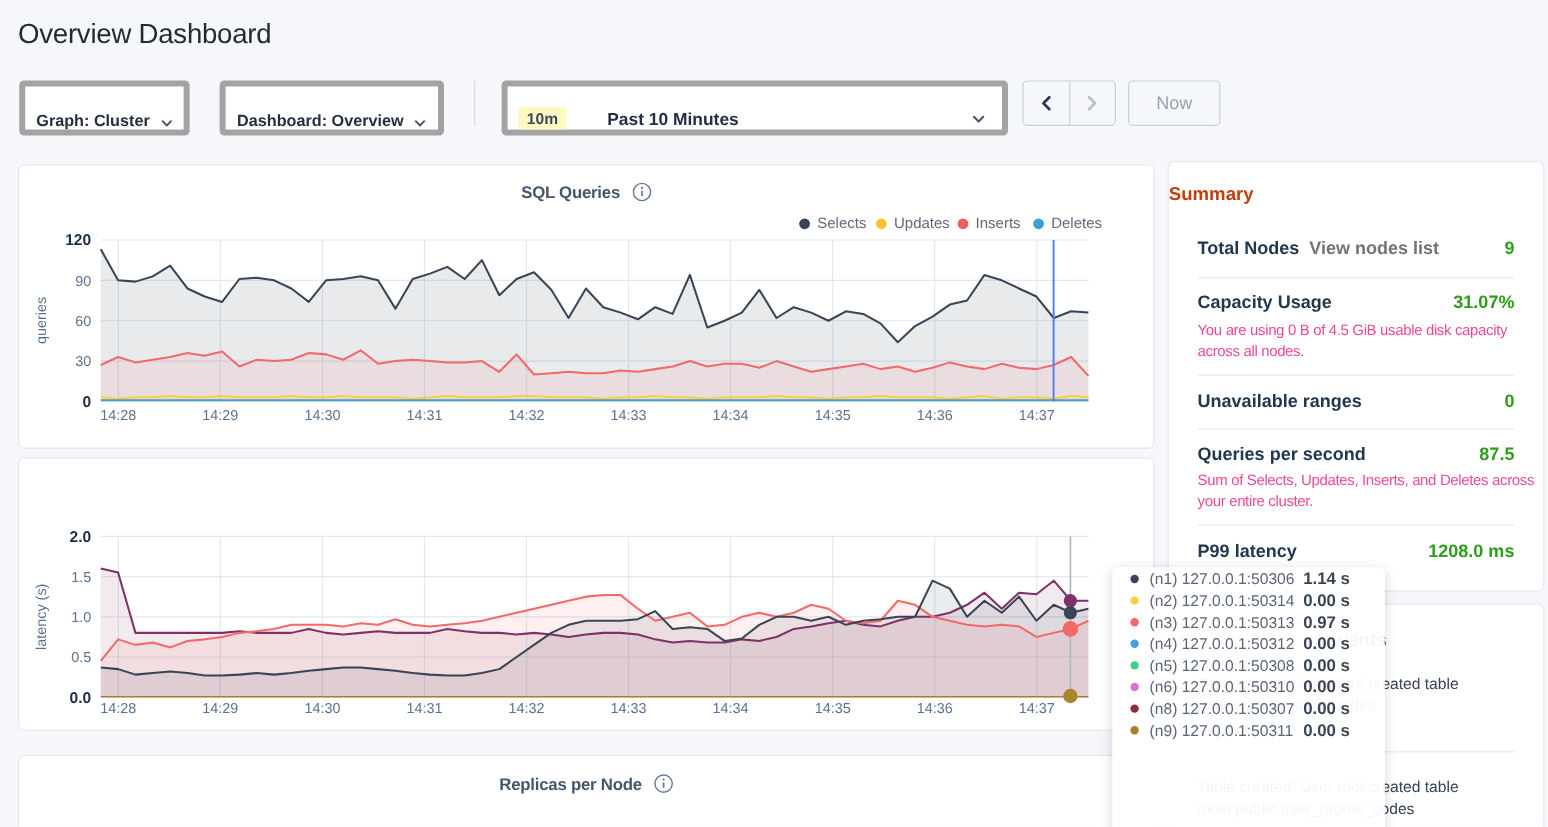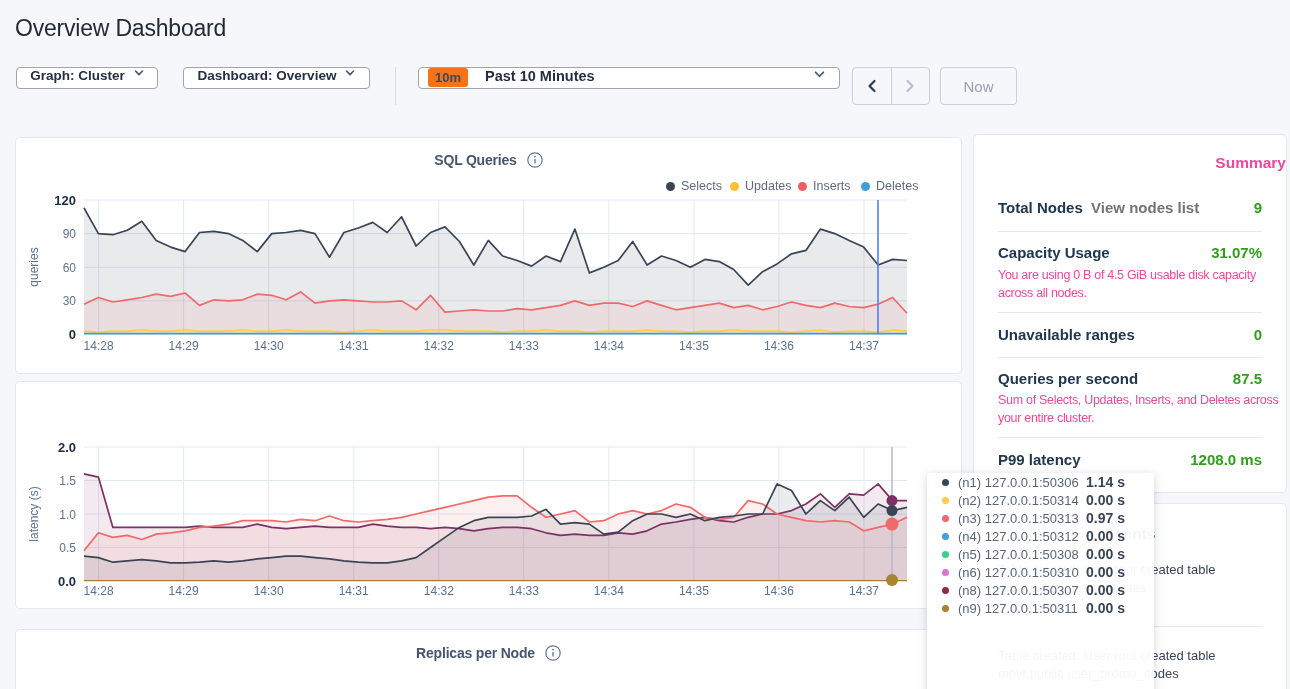--- a/index.html
+++ b/index.html
@@ -1,19 +1,19 @@
 <!DOCTYPE html>
 <html><head><meta charset="utf-8"><style>
 *{margin:0;padding:0;box-sizing:border-box}
 html,body{width:1290px;height:689px;overflow:hidden;background:#f5f7fa;
  font-family:"Liberation Sans",sans-serif;color:#242a35;position:relative}
 .card{position:absolute;background:#fff;border:1px solid #e4e8ef;border-radius:5px}
 .h1{position:absolute;left:15px;top:15px;font-size:23px;color:#242a35;letter-spacing:-0.2px}
-.dd{position:absolute;top:67px;height:22px;background:#fff;border:1px solid #a3a3a3;border-radius:4px;
- display:flex;align-items:flex-start;justify-content:center;gap:9px;font-size:13.5px;font-weight:700;color:#242f42}
+.dd{position:absolute;top:67px;height:46px;background:#fff;border:5px solid #a3a3a3;border-radius:4px;
+ display:flex;align-items:flex-end;justify-content:center;gap:9px;font-size:13.5px;font-weight:700;color:#242f42}
 .btn{position:absolute;top:67px;height:38px;border:1px solid #c9cfdd;border-radius:4px;
  display:flex;align-items:center;justify-content:center}
 .tick{font-size:12px;fill:#5b7290}
 .tickb{font-size:13px;font-weight:700;fill:#1c2c42}
 .ctitle{position:absolute;left:0;width:100%;display:flex;align-items:center;justify-content:center;
  font-size:14px;font-weight:700;color:#46556f;letter-spacing:-0.2px}
 .li{position:absolute;top:41px;font-size:12.5px;color:#60697c;display:flex;align-items:center}
 .ld{display:inline-block;width:9px;height:9px;border-radius:50%;margin-right:6px}
 .srow{position:absolute;left:24px;right:24px;display:flex;align-items:center;justify-content:space-between;
  font-size:15px;font-weight:700;color:#21374f}
@@ -31,23 +31,23 @@
 
 <div class="dd" style="left:16px;width:142px">Graph: Cluster <svg width="10" height="10" viewBox="0 0 10 10" style="flex:none">
       <path d="M1.5 3 L5 6.6 L8.5 3" fill="none" stroke="#475872" stroke-width="1.6" stroke-linecap="round" stroke-linejoin="round"></path>
     </svg></div>
 <div class="dd" style="left:183px;width:187px">Dashboard: Overview <svg width="10" height="10" viewBox="0 0 10 10" style="flex:none">
       <path d="M1.5 3 L5 6.6 L8.5 3" fill="none" stroke="#475872" stroke-width="1.6" stroke-linecap="round" stroke-linejoin="round"></path>
     </svg></div>
 <div style="position:absolute;left:395px;top:67px;height:38px;width:1px;background:#d8dce4"></div>
 
 <div class="dd" style="left:418px;width:422px;justify-content:flex-start;padding:0 14px 0 9px">
- <span style="background:#f97316;border-radius:3px;font-size:13px;font-weight:700;color:#3c4960;
+ <span style="background:#fef9c3;border-radius:3px;font-size:13px;font-weight:700;color:#3c4960;
   padding:2px 7px;">10m</span>
- <span style="font-size:14.5px;margin-left:8px">Past 10 Minutes</span>
+ <span style="font-size:14.5px;margin-left:25px">Past 10 Minutes</span>
  <span style="margin-left:auto"><svg width="11" height="11" viewBox="0 0 10 10" style="flex:none">
         <path d="M1.5 3 L5 6.6 L8.5 3" fill="none" stroke="#475872" stroke-width="1.6" stroke-linecap="round" stroke-linejoin="round"></path>
       </svg></span>
 </div>
 
 <div class="btn" style="left:852px;width:78px">
  <div style="flex:1;display:flex;align-items:center;justify-content:center;height:100%">
   <svg width="14" height="14" viewBox="0 0 14 14">
         <path d="M9.5 2 L4.5 7 L9.5 12" fill="none" stroke="#2c3a52" stroke-width="2.2" stroke-linecap="round" stroke-linejoin="round"></path>
       </svg>
@@ -162,21 +162,21 @@
 
 <div class="card" style="left:15px;top:629px;width:947px;height:120px">
  <div class="ctitle" style="top:15px">Replicas per Node <svg width="16" height="16" viewBox="0 0 16 16" style="margin-left:10px;flex:none">
         <circle cx="8" cy="8" r="7.2" fill="none" stroke="#66779b" stroke-width="1.2"></circle>
         <line x1="8" y1="7" x2="8" y2="11.5" stroke="#66779b" stroke-width="1.4"></line>
         <circle cx="8" cy="4.6" r="0.95" fill="#66779b"></circle>
       </svg></div>
 </div>
 
 <div class="card" style="left:973px;top:134px;width:314px;height:359px">
- <div style="position:absolute;top:19px;width:100%;text-align:right;font-size:15.5px;font-weight:700;color:#ec4899">Summary</div>
+ <div style="position:absolute;top:19px;width:100%;text-align:left;font-size:15.5px;font-weight:700;color:#c2410c">Summary</div>
  <div class="srow" style="top:64px">
       <span>Total Nodes&nbsp;&nbsp;<a style="color:#737373;text-decoration:none">View nodes list</a></span>
       <span class="green">9</span>
     </div>
  <div class="sdiv" style="top:96px"></div>
  <div class="srow" style="top:109px">
       <span>Capacity Usage</span>
       <span class="green">31.07%</span>
     </div>
  <div class="sdesc" style="top:131px">You are using 0 B of 4.5 GiB usable disk capacity<br>across all nodes.</div>

